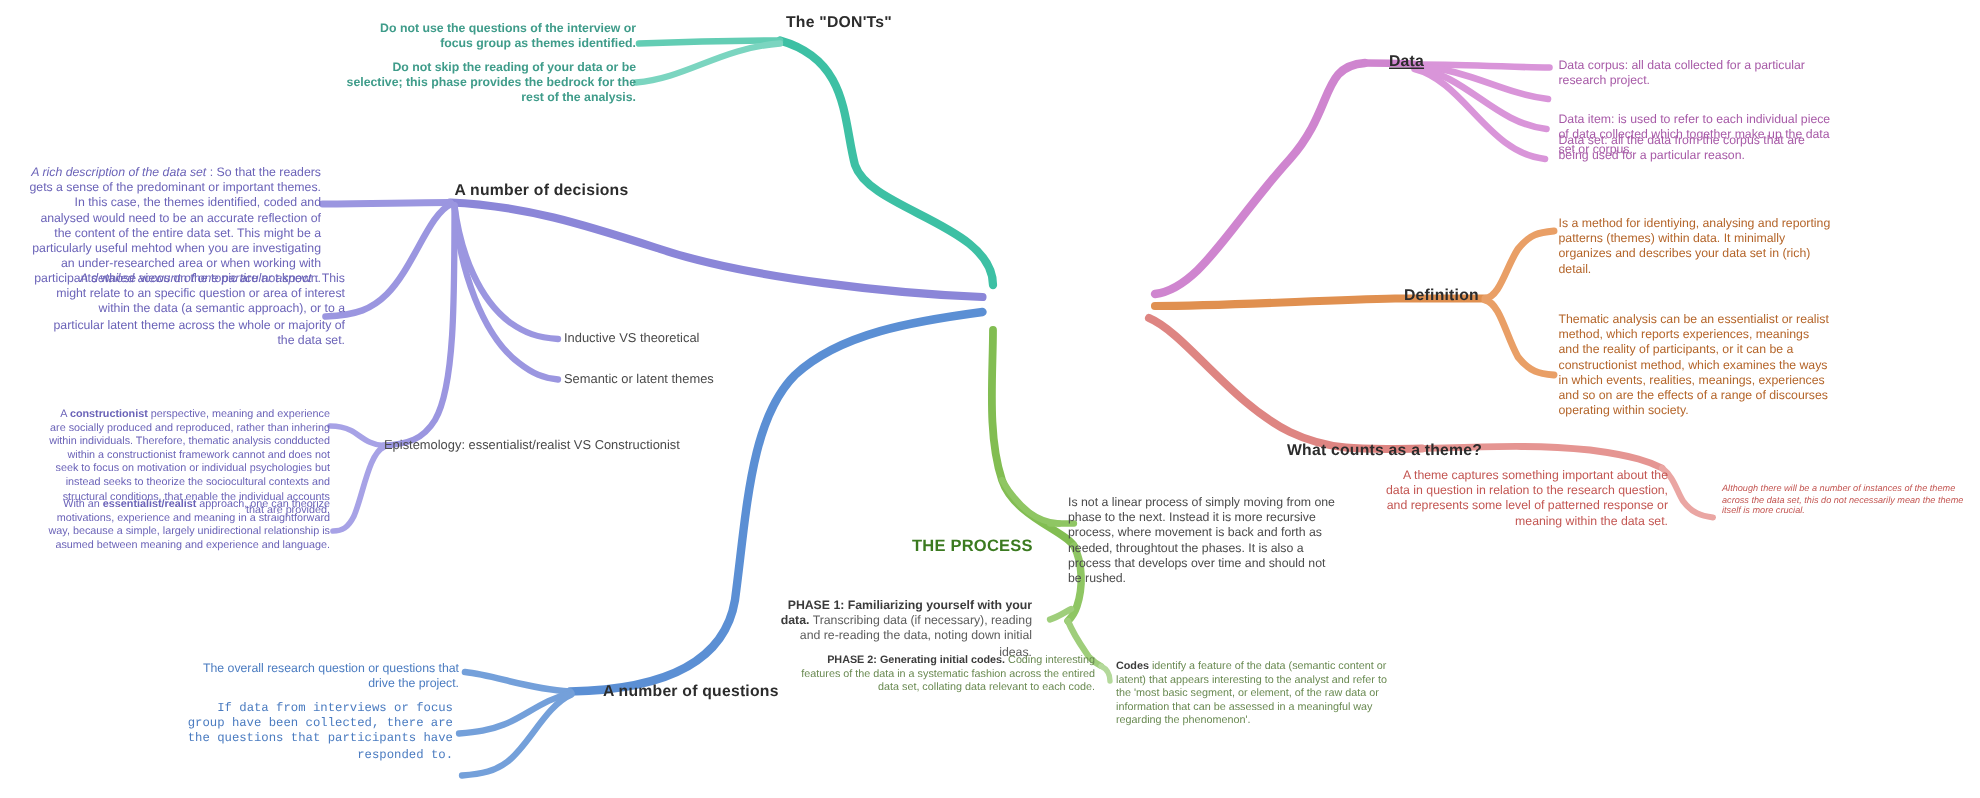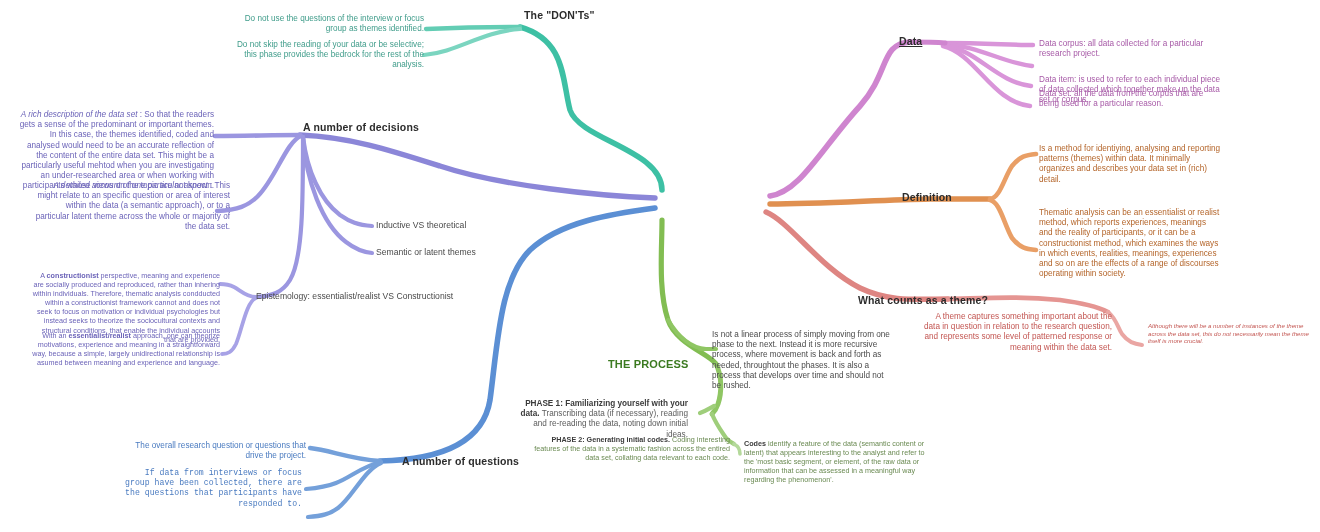--- a/index.html
+++ b/index.html
@@ -66,21 +66,21 @@
   .bold { font-weight: bold; }
   .ital-title {
     font-size: 8.6px;
     line-height: 11px;
     white-space: nowrap;
   }
   .ta-right { text-align: right; }
   .ta-left  { text-align: left; }
 
   
-  .c-teal   { color: #3bbfa4; }
+  .c-teal   { color: #3bbfa4; font-weight: bold; }
 </style>
 </head>
 <body>
 
 <div id="canvas">
 
   <svg id="wires" viewBox="0 0 1320 532">
 
     <g fill="none" stroke="#47c4a8" stroke-linecap="round">
 
@@ -225,34 +225,34 @@
   </div>
 
   <div class="node leaf-sm ta-right" style="left:530px; top:435px; width:200px; color:#6a8a52;">
     <span class="bold" style="color:#3b3b3b;">PHASE 2: Generating initial codes.</span><span>  Coding interesting features of the data in a systematic fashion across the entired data set, collating data relevant to each code.</span>
   </div>
 
   <div class="node leaf-sm ta-left" style="left:744px; top:439px; width:184px; color:#6a8a52;">
     <span class="bold" style="color:#3b3b3b;">Codes</span><span> identify a feature of the data (semantic content or latent) that appears interesting to the analyst and refer to the 'most basic segment, or element, of the raw data or information that can be assessed in a meaningful way regarding the phenomenon'.</span>
   </div>
 
-  <div class="node branch-title" style="left:899px; top:35px; color:#2c2c2c;text-decoration:underline;">
+  <div class="node branch-title" style="left:926px; top:35px; color:#2c2c2c;text-decoration:underline;">
     <span>Data</span>
   </div>
   <div class="node leaf ta-left" style="left:1039px; top:39px; width:182px; color:#a75aa7;">
     <span>Data corpus: all data collected for a particular research project.</span>
   </div>
   <div class="node leaf ta-left" style="left:1039px; top:44px; width:182px; color:#a75aa7;margin-top:45px;">
     <span>Data set: all the data from the corpus that are being used for a particular reason.</span>
   </div>
   <div class="node leaf ta-left" style="left:1039px; top:75px; width:182px; color:#a75aa7;">
     <span>Data item: is used to refer to each individual piece of data collected which together make up the data set or corpus.</span>
   </div>
 
-  <div class="node branch-title" style="left:902px; top:191px; color:#2c2c2c;">
+  <div class="node branch-title" style="left:936px; top:191px; color:#2c2c2c;">
     <span>Definition</span>
   </div>
   <div class="node leaf ta-left" style="left:1039px; top:144px; width:182px; color:#b4652a;">
     <span>Is a method for identiying, analysing and reporting patterns (themes) within data. It minimally organizes and describes your data set in (rich) detail.</span>
   </div>
   <div class="node leaf ta-left" style="left:1039px; top:208px; width:182px; color:#b4652a;">
     <span>Thematic analysis can be an essentialist or realist method, which reports experiences, meanings and the reality of participants, or it can be a constructionist method, which examines the ways in which events, realities, meanings, experiences and so on are the effects of a range of discourses operating within society.</span>
   </div>
 
   <div class="node branch-title" style="left:858px; top:294px; color:#2c2c2c;">

